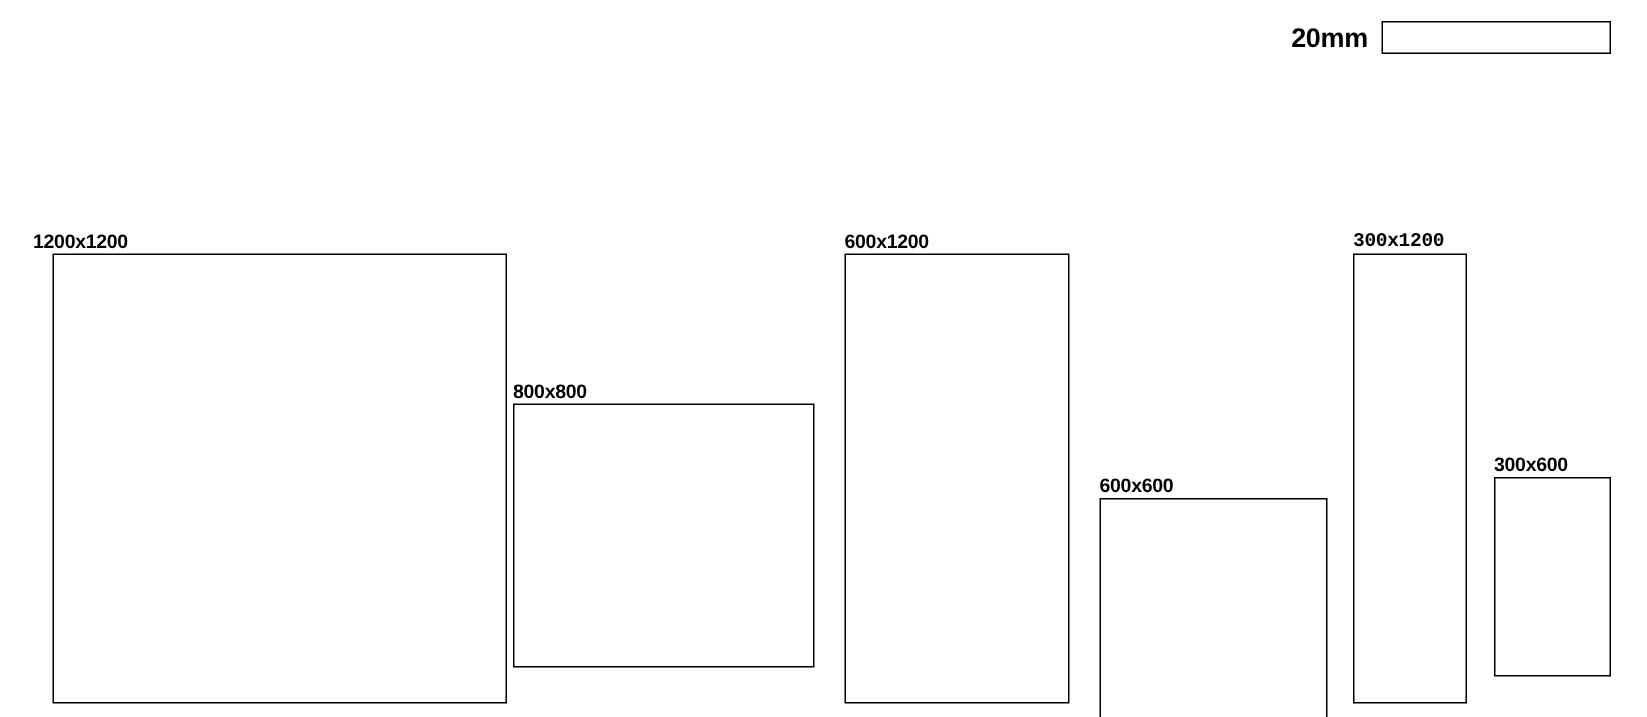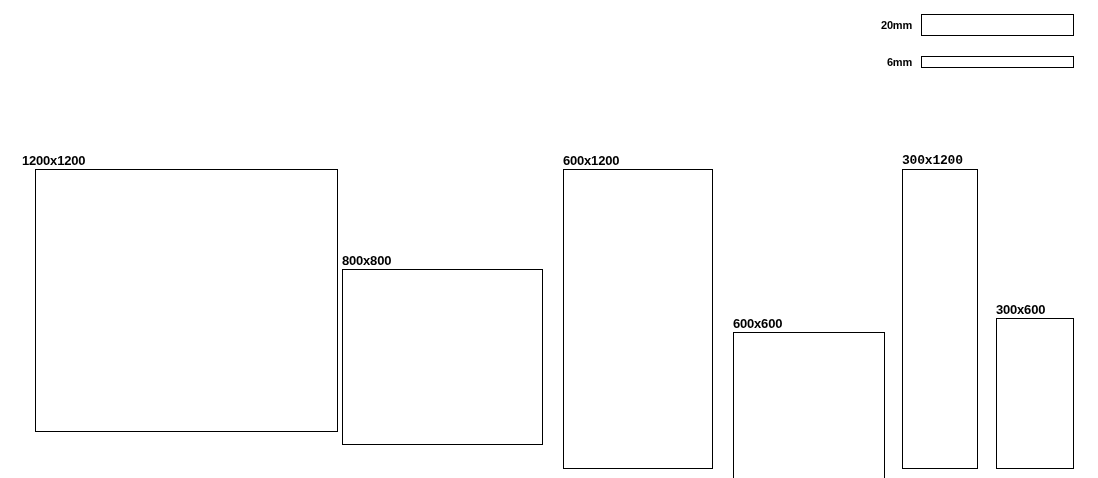--- a/index.html
+++ b/index.html
@@ -23,21 +23,21 @@
     top: 0;
     width: 1098px;
     height: 90px;
   }
   .legend-row {
     position: absolute;
     display: flex;
     align-items: center;
   }
   .legend-label {
-    font-size: 11px;
+    font-size: 18px;
     font-weight: bold;
     letter-spacing: -0.2px;
     text-align: right;
     white-space: nowrap;
     line-height: 1;
   }
   .legend-swatch {
     box-sizing: border-box;
     border: 1.6px solid #000000;
     background: #ffffff;
@@ -99,30 +99,26 @@
 </head>
 <body>
 
 <div id="thickness-legend">
 
   <div class="legend-row" id="legend-row-20mm">
     <span class="legend-label">20mm</span>
     <span class="legend-swatch"></span>
   </div>
 
-  <div class="legend-row" id="legend-row-6mm">
-    <span class="legend-label">6mm</span>
-    <span class="legend-swatch"></span>
-  </div>
 
 </div>
 
 <div id="tile-diagram">
 
-  <div class="tile" style="left:22px; top:169px; width:303px; height:263px;padding-left:13px;">
+  <div class="tile" style="left:22px; top:169px; width:303px; height:300px;padding-left:13px;">
     <span class="tile-label">1200x1200</span>
     <div class="tile-rect"></div>
   </div>
 
   <div class="tile" style="left:342px; top:269px; width:201px; height:176px;">
     <span class="tile-label">800x800</span>
     <div class="tile-rect"></div>
   </div>
 
   <div class="tile" style="left:563px; top:169px; width:150px; height:300px;border-radius:25px;">
@@ -133,18 +129,18 @@
   <div class="tile" style="left:733px; top:332px; width:152px; height:151px;">
     <span class="tile-label">600x600</span>
     <div class="tile-rect"></div>
   </div>
 
   <div class="tile" style="left:902px; top:169px; width:76px; height:300px;font-family:Liberation Mono, monospace;">
     <span class="tile-label">300x1200</span>
     <div class="tile-rect"></div>
   </div>
 
-  <div class="tile" style="left:996px; top:318px; width:78px; height:151px;">
+  <div class="tile" style="left:996px; top:318px; width:78px; height:133px;">
     <span class="tile-label">300x600</span>
     <div class="tile-rect"></div>
   </div>
 
 </div>
 
 </body></html>

